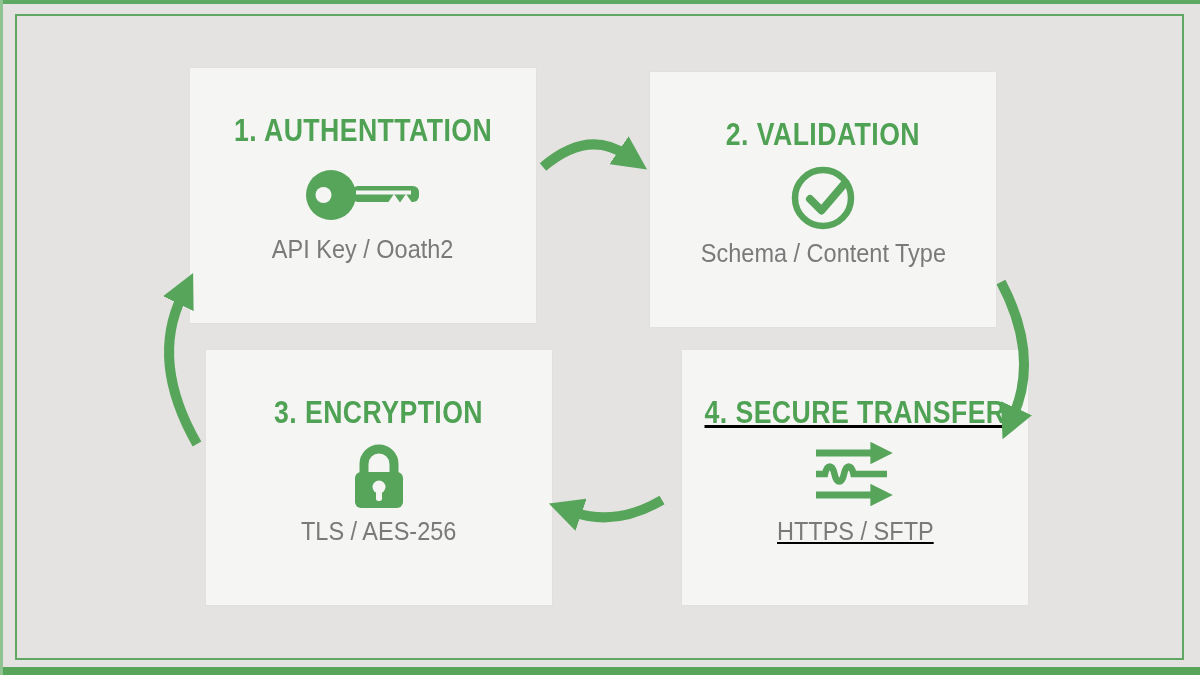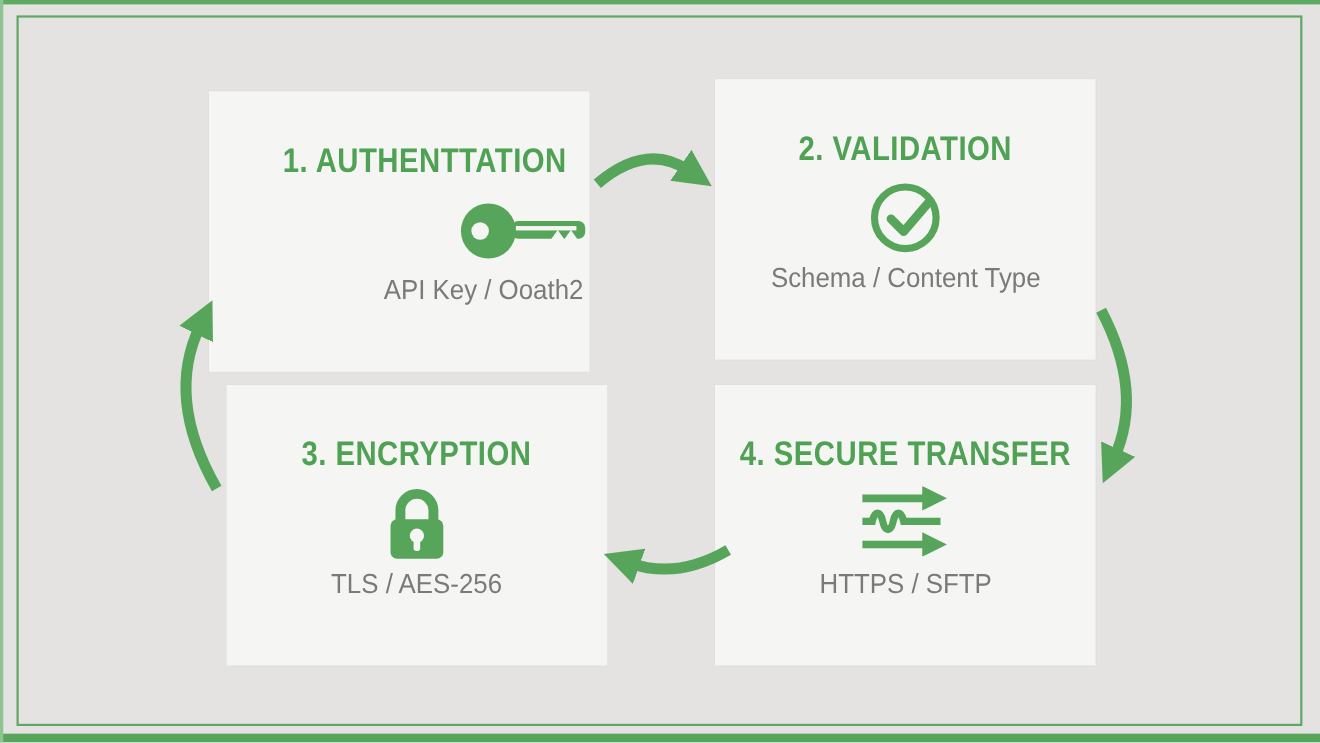--- a/index.html
+++ b/index.html
@@ -20,24 +20,24 @@
     border: 2px solid #5fa763;
   }
   .card {
     position: absolute;
     width: 346px; height: 255px;
     background: #f5f5f4;
     box-shadow: 0 0 2px rgba(0,0,0,0.04);
     display: flex; flex-direction: column; align-items: center;
     padding-top: 44px;
   }
-  .card-1 { left: 190px; top: 83px; align-items: flex-end;  }
+  .card-1 { left: 190px; top: 68px;  }
   .card-2 { left: 650px; top: 72px;  }
   .card-3 { left: 190px; top: 350px; margin-left: 16px; }
-  .card-4 { left: 650px; top: 350px; }
+  .card-4 { left: 682px; top: 350px; text-decoration: underline; }
   .card-title {
     color: #4fa254;
     font-size: 31px;
     font-weight: bold;
     white-space: nowrap;
     display: inline-block;
     transform: scaleX(0.86);
     letter-spacing: 0.5px;
     line-height: 38px;
   }

